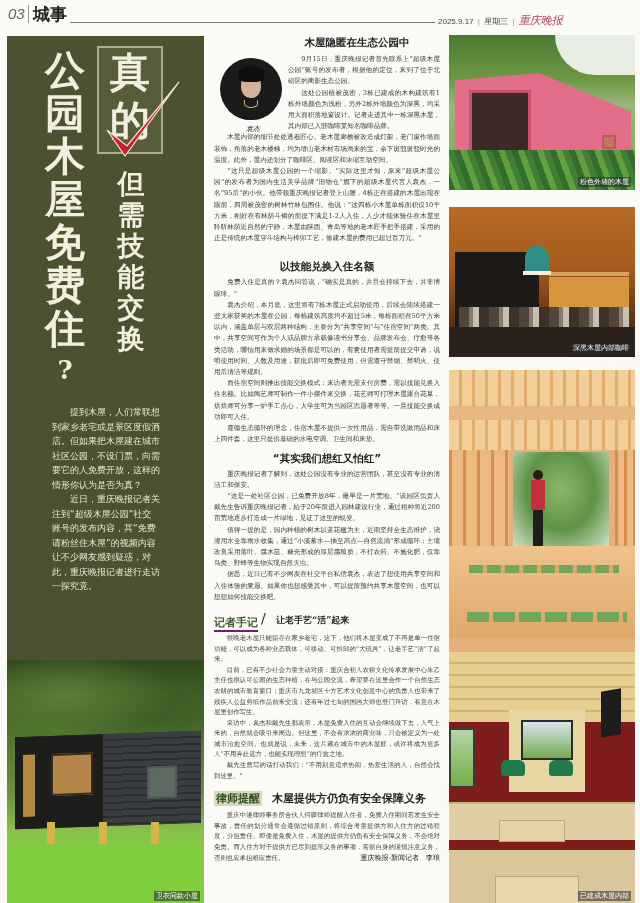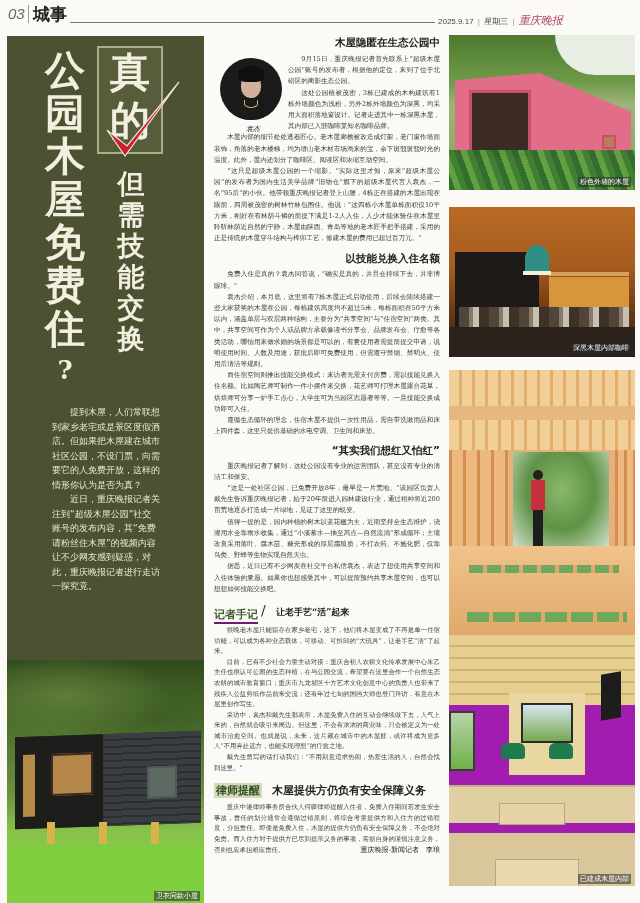--- a/index.html
+++ b/index.html
@@ -35,21 +35,21 @@
   .pl-house .door { position: absolute; left: 8px; top: 18px; width: 12px; height: 62px; background: #b58a44; }
   .pl-house .win2 { position: absolute; left: 132px; top: 34px; width: 30px; height: 32px; background: #5c6a62; border: 2px solid #55585a; }
   .pl-house .siding { position: absolute; left: 88px; top: 0; width: 98px; height: 92px; background: repeating-linear-gradient(180deg, #3a3e41 0 5px, #2c2f31 5px 7px); }
   .pl-legs { position: absolute; left: 36px; top: 162px; width: 150px; height: 26px; }
   .pl-legs i { position: absolute; top: 0; width: 8px; height: 22px; background: #d8b24a; }
   .pl-grass { position: absolute; left: 0; top: 186px; width: 100%; height: 60px; background: #7fcf3f; }
   .caption { position: absolute; font-family: "DejaVu Sans", sans-serif; font-size: 7px; color: #fff; background: rgba(40,40,40,0.55); padding: 0 2px; }
 
   
   .mid { position: absolute; left: 214px; top: 36px; width: 226px; }
-  .h-sub { font-family: "DejaVu Sans", sans-serif; font-size: 10.5px; font-weight: bold; text-align: right; color: #222; }
+  .h-sub { font-family: "DejaVu Sans", sans-serif; font-size: 10.5px; font-weight: bold; text-align: center; color: #222; }
   .body-text { font-family: "DejaVu Serif", serif; font-size: 6.6px; line-height: 11.2px; color: #3a3a3a; text-align: justify; }
   .body-text p { text-indent: 2em; }
   .avatar-wrap { position: absolute; left: 6px; top: 22px; width: 66px; height: 82px; }
   .avatar { width: 62px; height: 62px; border-radius: 50%; background: radial-gradient(circle at 50% 38%, #d8b8a3 0 16%, #1c1b1b 17% 100%); position: relative; overflow: hidden; }
   .avatar .hair { position: absolute; left: 18px; top: 8px; width: 26px; height: 16px; background: #0f0f0f; border-radius: 50% 50% 30% 30%; }
   .avatar .face { position: absolute; left: 21px; top: 16px; width: 20px; height: 24px; background: #d4b19c; border-radius: 45%; }
   .avatar .body { position: absolute; left: 8px; top: 40px; width: 46px; height: 30px; background: #1a1a1a; border-radius: 40% 40% 0 0; }
   .avatar .chain { position: absolute; left: 24px; top: 42px; width: 14px; height: 8px; border: 1px solid #cfb36a; border-top: none; border-radius: 0 0 50% 50%; }
   .avatar-name { display: block; text-align: center; font-family: "DejaVu Sans", sans-serif; font-size: 7px; color: #333; margin-top: 4px; font-style: italic; }
 
@@ -88,21 +88,21 @@
   .rp3 .person { position: absolute; left: 82px; top: 100px; width: 14px; height: 78px; }
   .rp3 .person .head { position: absolute; left: 2px; top: 0; width: 10px; height: 10px; background: #2a1d16; border-radius: 50%; }
   .rp3 .person .torso { position: absolute; left: 0; top: 10px; width: 14px; height: 30px; background: #c6303d; }
   .rp3 .person .legs { position: absolute; left: 2px; top: 40px; width: 10px; height: 38px; background: #1e1e1e; }
   .rp3 .studsL { position: absolute; left: 0; top: 80px; width: 60px; height: 110px; background: repeating-linear-gradient(90deg, #d58d50 0 3px, #eeb97e 3px 14px); }
   .rp3 .studsR { position: absolute; left: 166px; top: 80px; width: 20px; height: 110px; background: repeating-linear-gradient(90deg, #d58d50 0 3px, #eeb97e 3px 9px); }
   .rp3 .floor { position: absolute; left: 0; top: 176px; width: 100%; height: 92px; background: linear-gradient(180deg, #efc38b 0%, #e0a86a 100%); }
   .rp3 .gaps { position: absolute; left: 20px; top: 195px; width: 150px; height: 8px; background: repeating-linear-gradient(90deg, #6fa85a 0 14px, #e0a86a 14px 18px); }
   .rp3 .gaps2 { position: absolute; left: 18px; top: 242px; width: 160px; height: 10px; background: repeating-linear-gradient(90deg, #6fa85a 0 22px, #e0a86a 22px 26px); }
 
-  .rp4 { top: 635px; height: 251px; background: #a21caf; }
+  .rp4 { top: 652px; height: 251px; background: #7f1d1d; }
   .rp4 .ceil { position: absolute; left: 0; top: 0; width: 100%; height: 70px; background: repeating-linear-gradient(180deg, #e6cf8e 0 10px, #cdb574 10px 12px); }
   .rp4 .backwall { position: absolute; left: 60px; top: 58px; width: 76px; height: 82px; background: #e8d7a1; }
   .rp4 .backwin { position: absolute; left: 72px; top: 68px; width: 52px; height: 40px; background: linear-gradient(180deg, #d8e6ee 0%, #76a94f 100%); border: 2px solid #2b2b2b; }
   .rp4 .sidewin { position: absolute; left: 0; top: 76px; width: 26px; height: 60px; background: linear-gradient(180deg, #b8d4a6 0%, #6fb04a 100%); border: 2px solid #3a3a3a; }
   .rp4 .tv { position: absolute; left: 152px; top: 38px; width: 20px; height: 46px; background: #1d1d1d; transform: skewY(-10deg); }
   .rp4 .chair1 { position: absolute; left: 52px; top: 108px; width: 24px; height: 16px; background: #1f7a4e; border-radius: 6px 6px 3px 3px; }
   .rp4 .chair2 { position: absolute; left: 100px; top: 108px; width: 24px; height: 16px; background: #1f7a4e; border-radius: 6px 6px 3px 3px; }
   .rp4 .step1 { position: absolute; left: 0; top: 150px; width: 100%; height: 38px; background: #e0cfa2; border-top: 2px solid #c6b384; }
   .rp4 .box1 { position: absolute; left: 50px; top: 168px; width: 66px; height: 22px; background: #e6d3a6; border: 1px solid #b9a67d; }
   .rp4 .step2 { position: absolute; left: 0; top: 198px; width: 100%; height: 53px; background: #d9c69a; }
@@ -193,21 +193,21 @@
 
   <div class="body-text" style="margin-top:4px; padding-left:74px;">
     <p>9月15日，重庆晚报记者首先联系上“超级木屋公园”账号的发布者，根据他的定位，来到了位于北碚区的蔺影生态公园。</p>
     <p>这处公园植被茂密，3栋已建成的木构建筑有1栋外墙颜色为浅粉，另外2栋外墙颜色为深黑，均采用大面积落地窗设计。记者走进其中一栋深黑木屋，其内部已入驻咖啡某知名咖啡品牌。</p>
   </div>
   <div class="body-text">
     <p>木屋内部的细节处处透着匠心。老木屋廊檐被改造成灯架，老门窗作墙面装饰，角落的老木楼梯，均为缙山老木材市场淘来的宝，余下斑驳斑驳时光的温度。此外，屋内还划分了咖啡区、阅读区和浓缩互动空间。</p>
     <p>“这只是超级木屋公园的一个缩影。”实际这里才知，原来“超级木屋公园”的发布者为国内生活美学品牌“旧物仓”旗下的超级木屋代言人袁杰，一名“95后”的小伙。他带领重庆晚报记者登上山腰，4栋正在搭建的木屋出现在眼前，四周被茂密的树林竹林包围住。他说：“这四栋小木屋单栋面积仅10平方米，刚好在有林荫斗鳞的前提下满足1-2人入住，人少才能体验住在木屋里聆听林荫近自然的宁静，木屋由陕西、青岛等地的老木匠手把手搭建，采用的正是传统的木屋穿斗结构与榫卯工艺，修建木屋的费用已超过百万元。”</p>
   </div>
 
-  <div class="h-sub" style="margin-top:8px;">以技能兑换入住名额</div>
+  <div class="h-sub" style="margin-top:16px;">以技能兑换入住名额</div>
   <div class="body-text" style="margin-top:3px;">
     <p>免费入住是真的？袁杰回答说，“确实是真的，并且会持续下去，并非博眼球。”</p>
     <p>袁杰介绍，本月底，这里将有7栋木屋正式启动使用，后续会陆续搭建一些大家获奖的木屋在公园，每栋建筑高度均不超过5米，每栋面积在50平方米以内，涵盖单层与双层两种结构，主要分为“共享空间”与“住宿空间”两类。其中，共享空间可作为个人或品牌方承载像读书分享会、品牌发布会、疗愈等各类活动，哪怕用来做求婚的场景都是可以的，有意使用者需提前提交申请，说明使用时间、人数及用途，获批后即可免费使用，但需遵守禁烟、禁明火、使用后清洁等规则。</p>
     <p>而住宿空间则推出技能交换模式：来访者无需支付房费，需以技能兑换入住名额。比如陶艺师可制作一件小摆件来交换，花艺师可打理木屋露台花草，烘焙师可分享一炉手工点心，大学生可为当园区志愿者等等。一旦技能交换成功即可入住。</p>
     <p>遵循生态循环的理念，住宿木屋不提供一次性用品，需自带洗漱用品和床上四件套，这里只提供基础的水电空调、卫生间和床垫。</p>
   </div>
 
   <div class="h-sub" style="margin-top:6px;">“其实我们想红又怕红”</div>
   <div class="body-text" style="margin-top:3px;">
     <p>重庆晚报记者了解到，这处公园没有专业的运营团队，甚至没有专业的清洁工和保安。</p>

